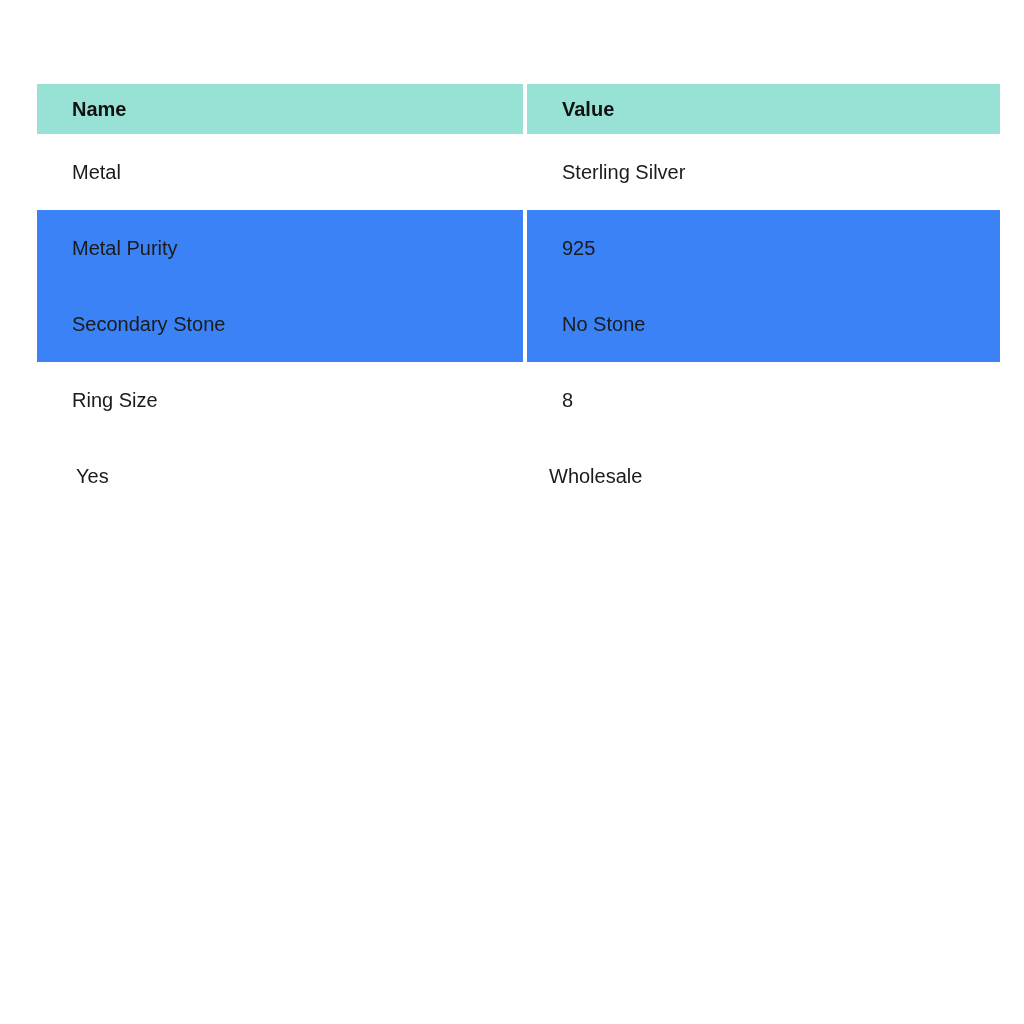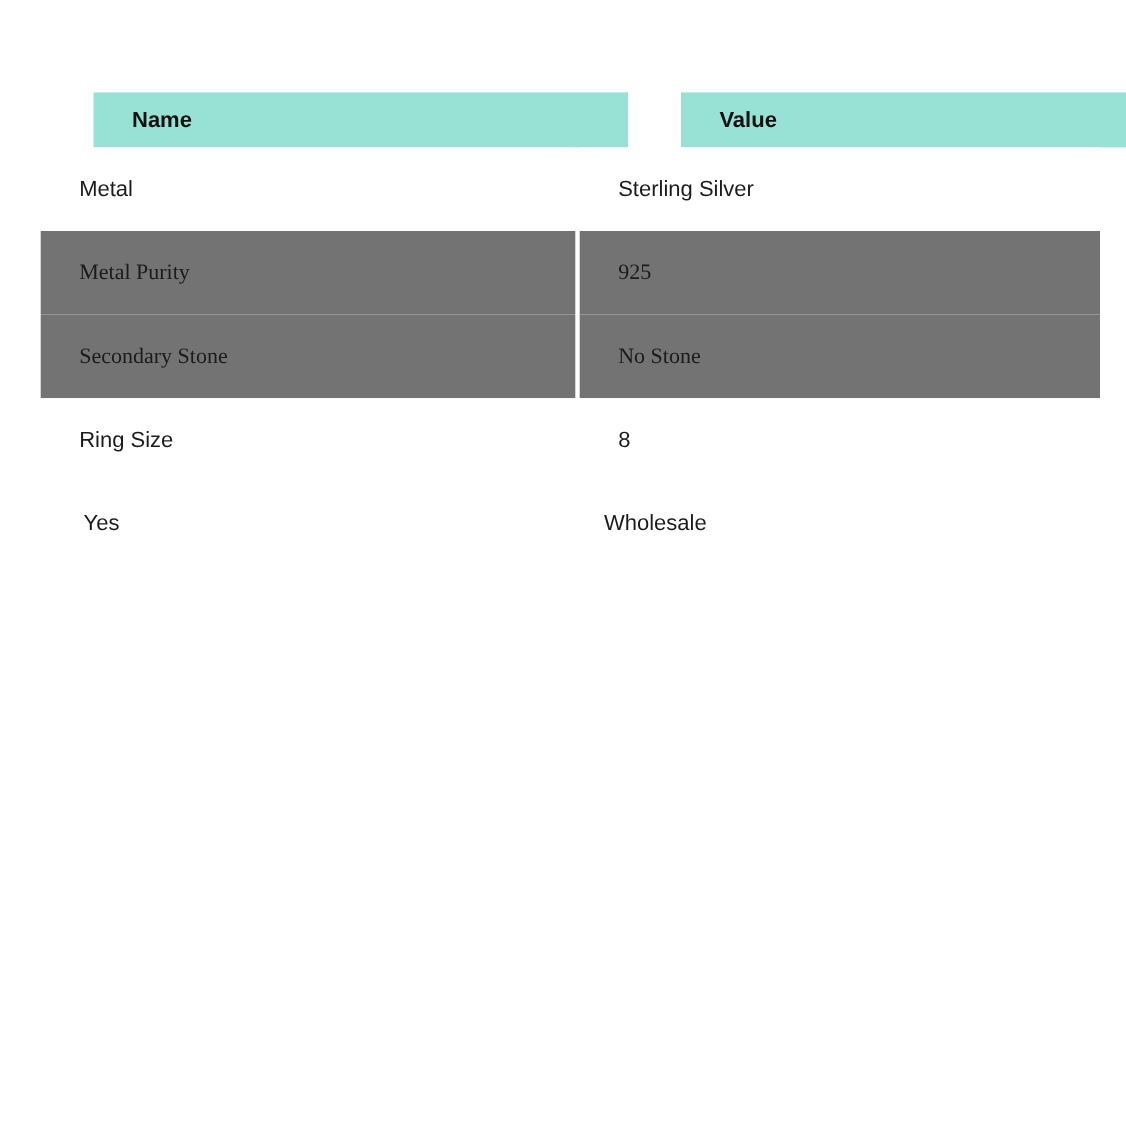--- a/index.html
+++ b/index.html
@@ -30,29 +30,27 @@
     line-height: 1;
   }
   .cell.name-col { width: 486px; }
   .cell.value-col { width: 473px; margin-left: 4px; }
   .header-row .cell {
     height: 50px;
     background: #98e2d5;
     font-weight: 600;
     font-size: 20px;
     color: #111111;
-    margin-left: 48px;
   }
   .body-row .cell {
     height: 76px;
     background: #ffffff;
   }
   .body-row.alt .cell {
-    background: #737373;
-    font-family: Liberation Serif, serif;
+    background: #3b82f6;
   }
 </style>
 </head>
 <body>
 
 <div class="table-wrap">
 
   <div class="row header-row">
     <div class="cell name-col">Name</div>
     <div class="cell value-col">Value</div>

